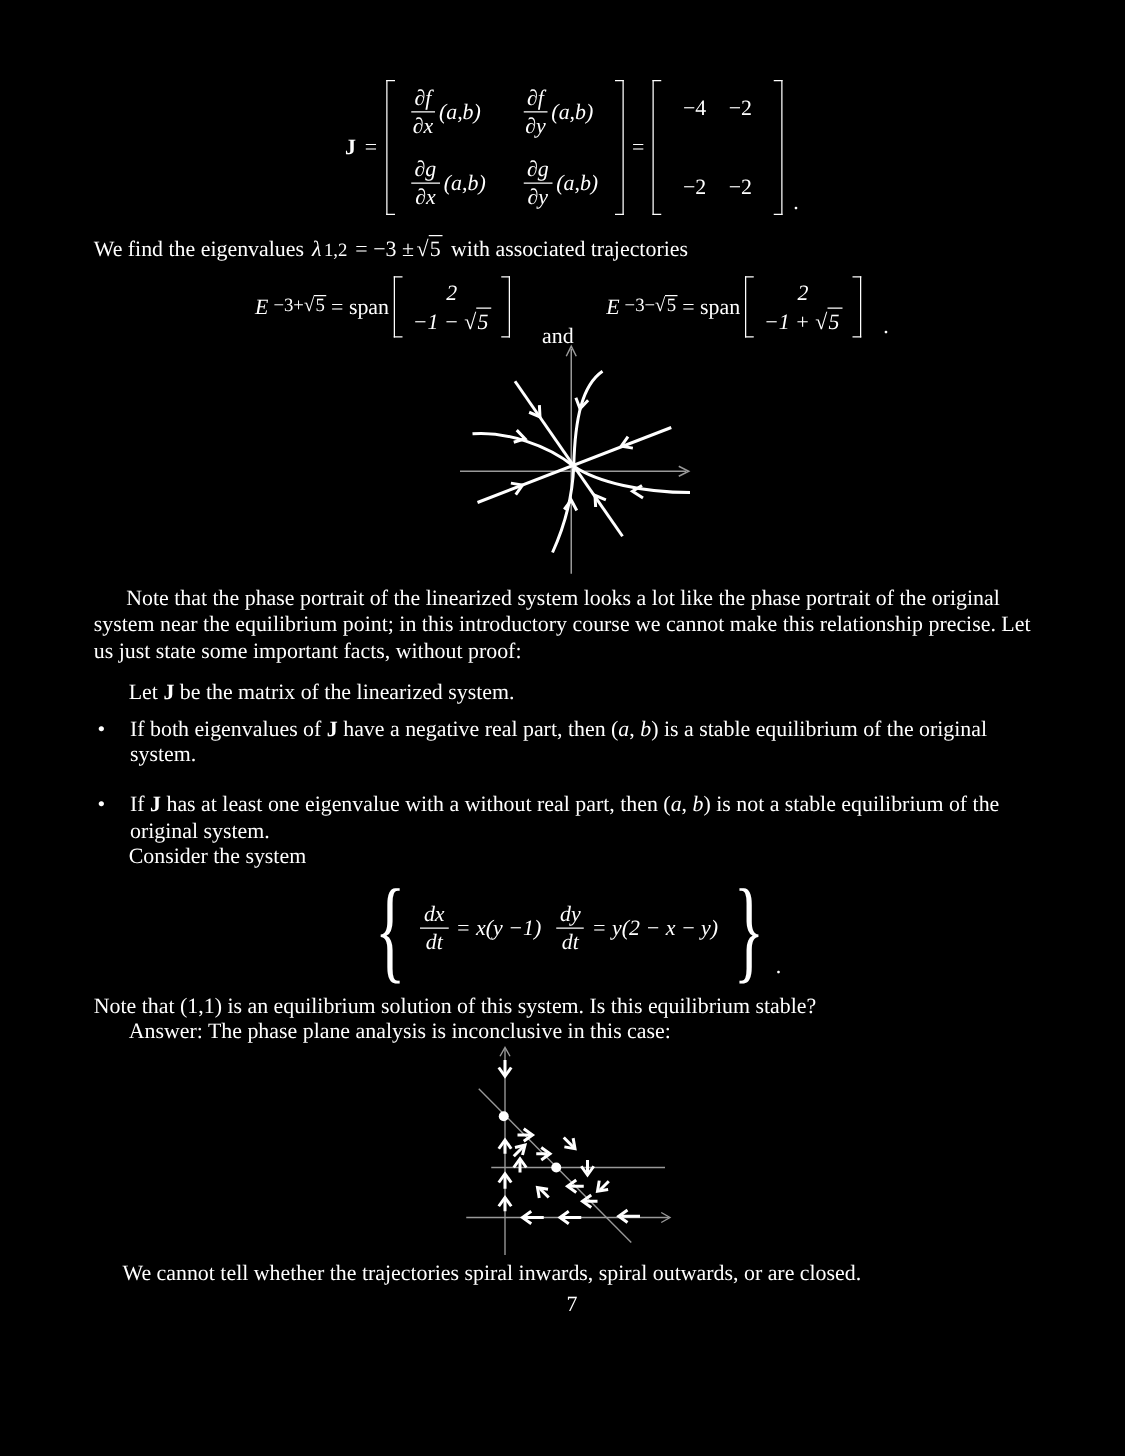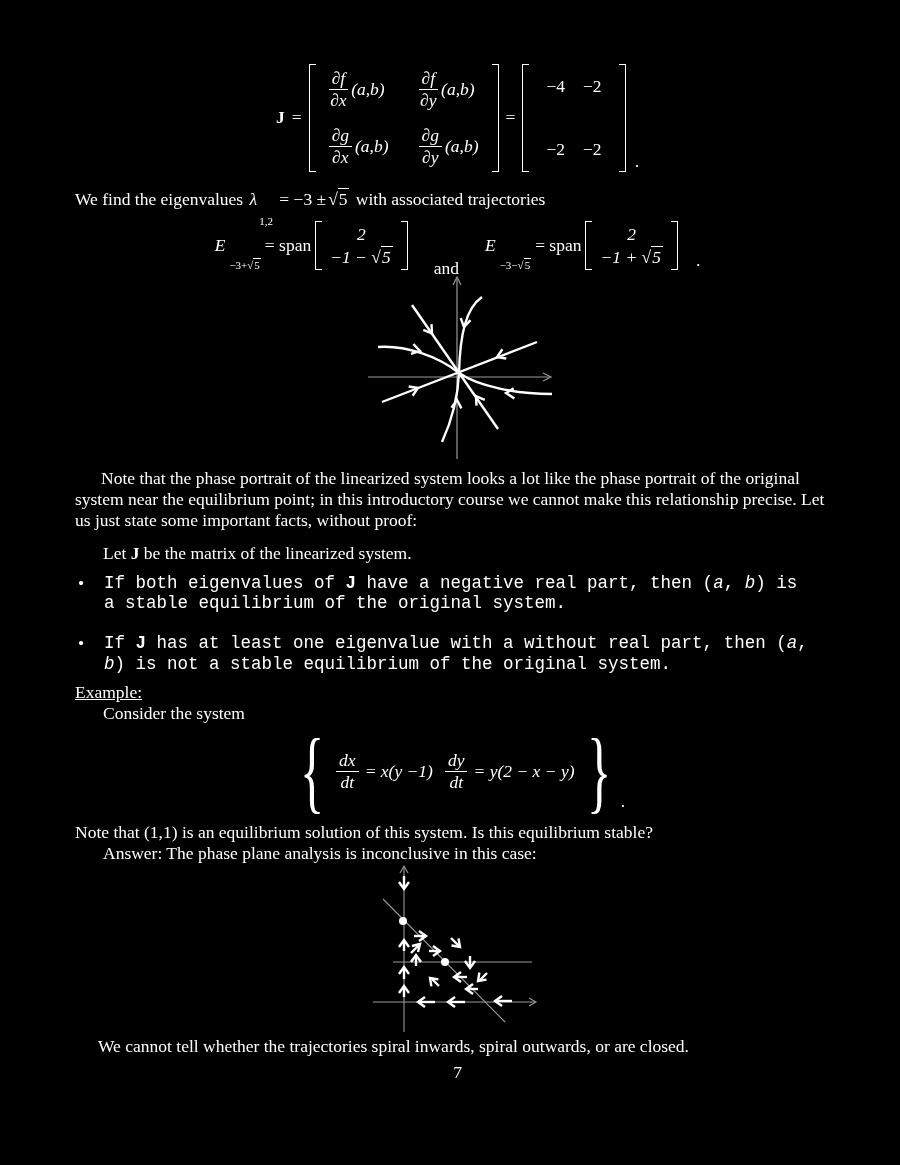--- a/index.html
+++ b/index.html
@@ -13,21 +13,21 @@
   .content { padding:0 60px 0 75px; }
 
   
   .mi { font-style:italic; }
   .mb { font-weight:bold; }
   .frac { display:inline-flex; flex-direction:column; align-items:center; line-height:1.08; font-style:italic; }
   .frac .fnum { border-bottom:1.5px solid #fff; padding:0 3px 1px 3px; }
   .frac .fden { padding-top:1px; }
   .sqrt { white-space:nowrap; }
   .sqrt .rd { border-top:1.6px solid #fff; padding:0 2px 0 1px; }
-  .sub { font-size:11px; position:relative; top:20px; }
+  .sub { font-size:15px; position:relative; top:0; }
   .sub .rd { border-top:1px solid #fff; padding:0 1px; }
   .brk { width:7px; align-self:stretch; flex:0 0 auto; }
   .brk.l { border-left:1.8px solid #fff; border-top:1.8px solid #fff; border-bottom:1.8px solid #fff; }
   .brk.r { border-right:1.8px solid #fff; border-top:1.8px solid #fff; border-bottom:1.8px solid #fff; }
   .pbot { align-self:flex-end; padding-left:2px; }
 
   
   .jacobian { display:flex; justify-content:center; align-items:center; margin-top:64px; gap:7px; }
   .jgrid { display:grid; grid-template-columns:auto auto; column-gap:30px; row-gap:16px; padding:5px 6px; }
   .pcell { display:flex; align-items:center; gap:3px; }
@@ -47,21 +47,21 @@
   .figwrap { display:flex; justify-content:center; }
   .fig1wrap { margin-top:2px; }
   .fig2wrap { margin-top:0px; }
 
   
   .para { margin-top:6px; text-indent:26px; }
   .letline { margin-top:13px; padding-left:28px; }
   .bullet { display:flex; margin-top:9px; }
   .bullet.second { margin-top:19px; }
   .bmark { width:29px; padding-left:3px; flex:0 0 auto; }
-  .btext { flex:1; padding-right:28px;font-family:Liberation Mono, monospace; }
+  .btext { flex:1; padding-right:28px; }
   .exheading { margin-top:8px; text-decoration:underline; }
   .consider { padding-left:28px; }
 
   
   .system { display:flex; justify-content:center; align-items:center; margin-top:2px; }
   .sysbrace { font-size:92px; line-height:92px; font-weight:400; transform:scaleX(0.55); display:inline-block; }
   .sysrows { display:flex; gap:12px; margin:0 2px; }
   .sysrow { display:flex; align-items:center; gap:6px; }
   .sysrhs { font-style:italic; white-space:nowrap; }
   .sysperiod { align-self:flex-end; margin-bottom:6px; }
@@ -190,21 +190,20 @@
 
   <div class="bullet">
     <span class="bmark">•</span>
     <span class="btext"><span>If both eigenvalues of </span><span class="mb">J</span><span> have a negative real part, then (</span><span class="mi">a</span><span>, </span><span class="mi">b</span><span>) is a stable equilibrium of the original system.</span></span>
   </div>
   <div class="bullet second">
     <span class="bmark">•</span>
     <span class="btext"><span>If </span><span class="mb">J</span><span> has at least one eigenvalue with a without real part, then (</span><span class="mi">a</span><span>, </span><span class="mi">b</span><span>) is not a stable equilibrium of the original system.</span></span>
   </div>
 
-  <div class="exheading"><span>Example:</span></div>
   <div class="consider">Consider the system</div>
 
   <div class="system">
     <span class="sysbrace">{</span>
     <span class="sysrows">
       <span class="sysrow">
         <span class="frac">
             <span class="fnum">dx</span>
             <span class="fden">dt</span>
           </span>

